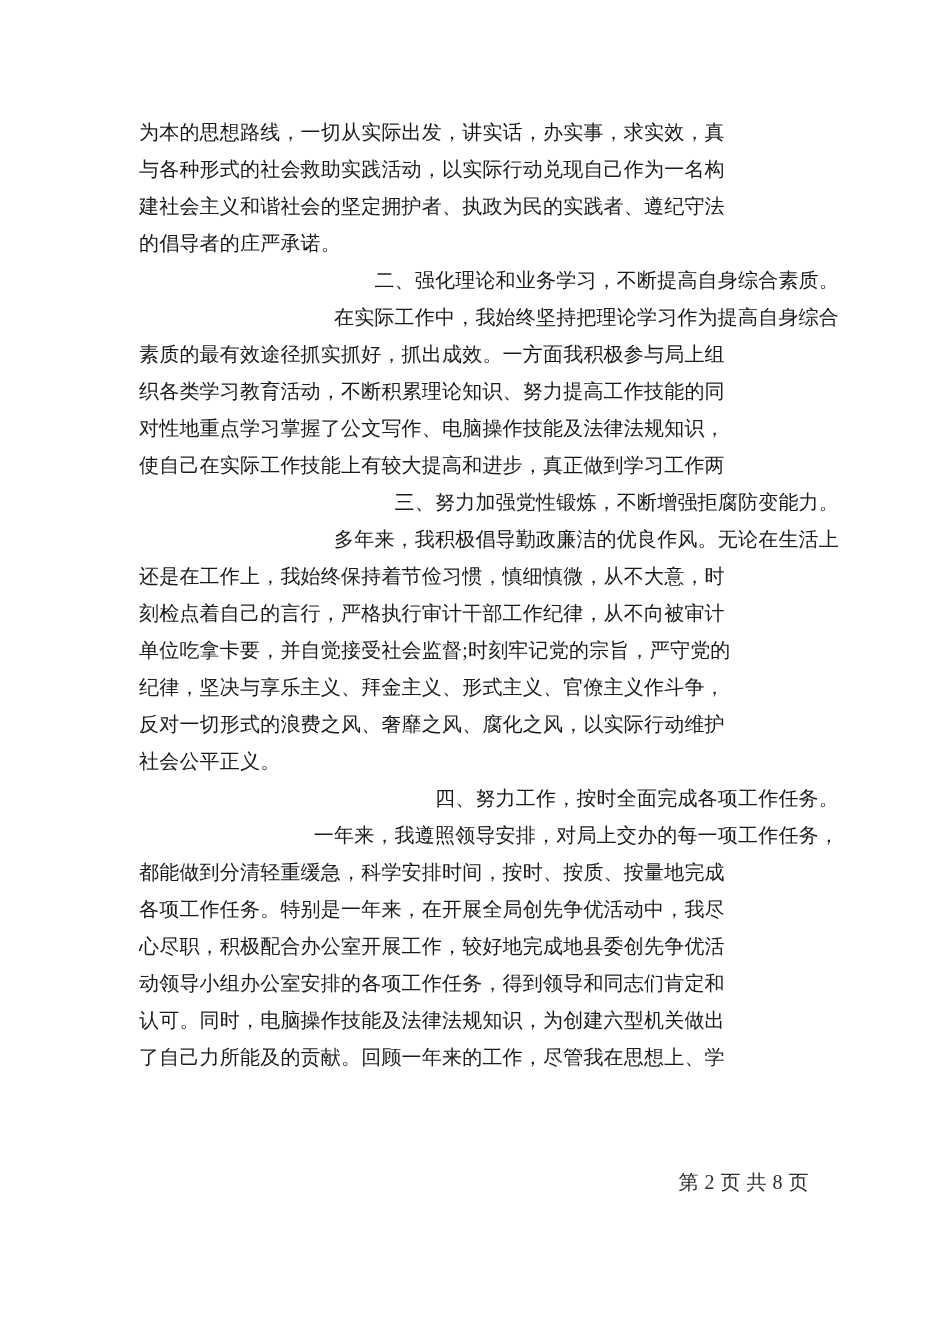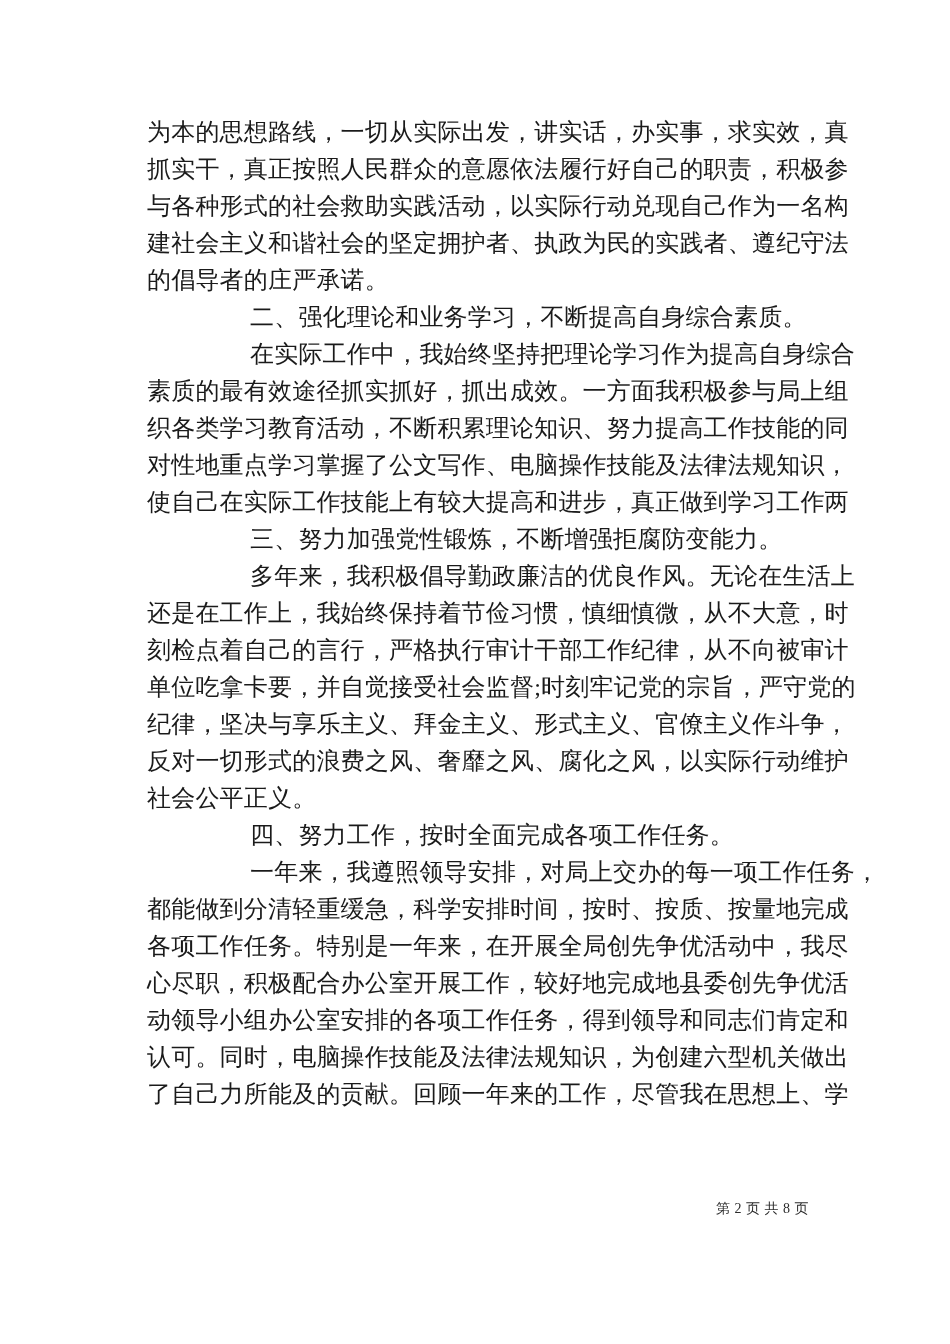--- a/index.html
+++ b/index.html
@@ -24,49 +24,48 @@
     height: 1344px;
     background: #ffffff;
   }
   .doc-body {
     position: absolute;
     left: 139px;
     top: 114px;
     width: 700px;
   }
   .line {
-    font-size: 24px;
+    font-size: 20px;
     height: 37px;
     line-height: 37px;
     white-space: pre;
     letter-spacing: 0.2px;
     color: #1a1a1a;
-    margin-left: 8px;
   }
   .line.indent {
     padding-left: 103px;
+    text-align: right;
   }
   .page-footer {
     position: absolute;
-    top: 1199px;
+    top: 1172px;
     right: 141px;
-    font-size: 14px;
+    font-size: 20px;
     line-height: 20px;
     letter-spacing: 0.5px;
     color: #2b2b2b;
   }
 </style>
 </head>
 <body>
 
 <div class="doc-page">
   <div class="doc-body">
 
   <div class="line">为本的思想路线，一切从实际出发，讲实话，办实事，求实效，真</div>
-      <div class="line">抓实干，真正按照人民群众的意愿依法履行好自己的职责，积极参</div>
       <div class="line">与各种形式的社会救助实践活动，以实际行动兑现自己作为一名构</div>
       <div class="line">建社会主义和谐社会的坚定拥护者、执政为民的实践者、遵纪守法</div>
       <div class="line">的倡导者的庄严承诺。</div>
       <div class="line indent">二、强化理论和业务学习，不断提高自身综合素质。</div>
       <div class="line indent">在实际工作中，我始终坚持把理论学习作为提高自身综合</div>
       <div class="line">素质的最有效途径抓实抓好，抓出成效。一方面我积极参与局上组</div>
       <div class="line">织各类学习教育活动，不断积累理论知识、努力提高工作技能的同</div>
       <div class="line">对性地重点学习掌握了公文写作、电脑操作技能及法律法规知识，</div>
       <div class="line">使自己在实际工作技能上有较大提高和进步，真正做到学习工作两</div>
       <div class="line indent">三、努力加强党性锻炼，不断增强拒腐防变能力。</div>

